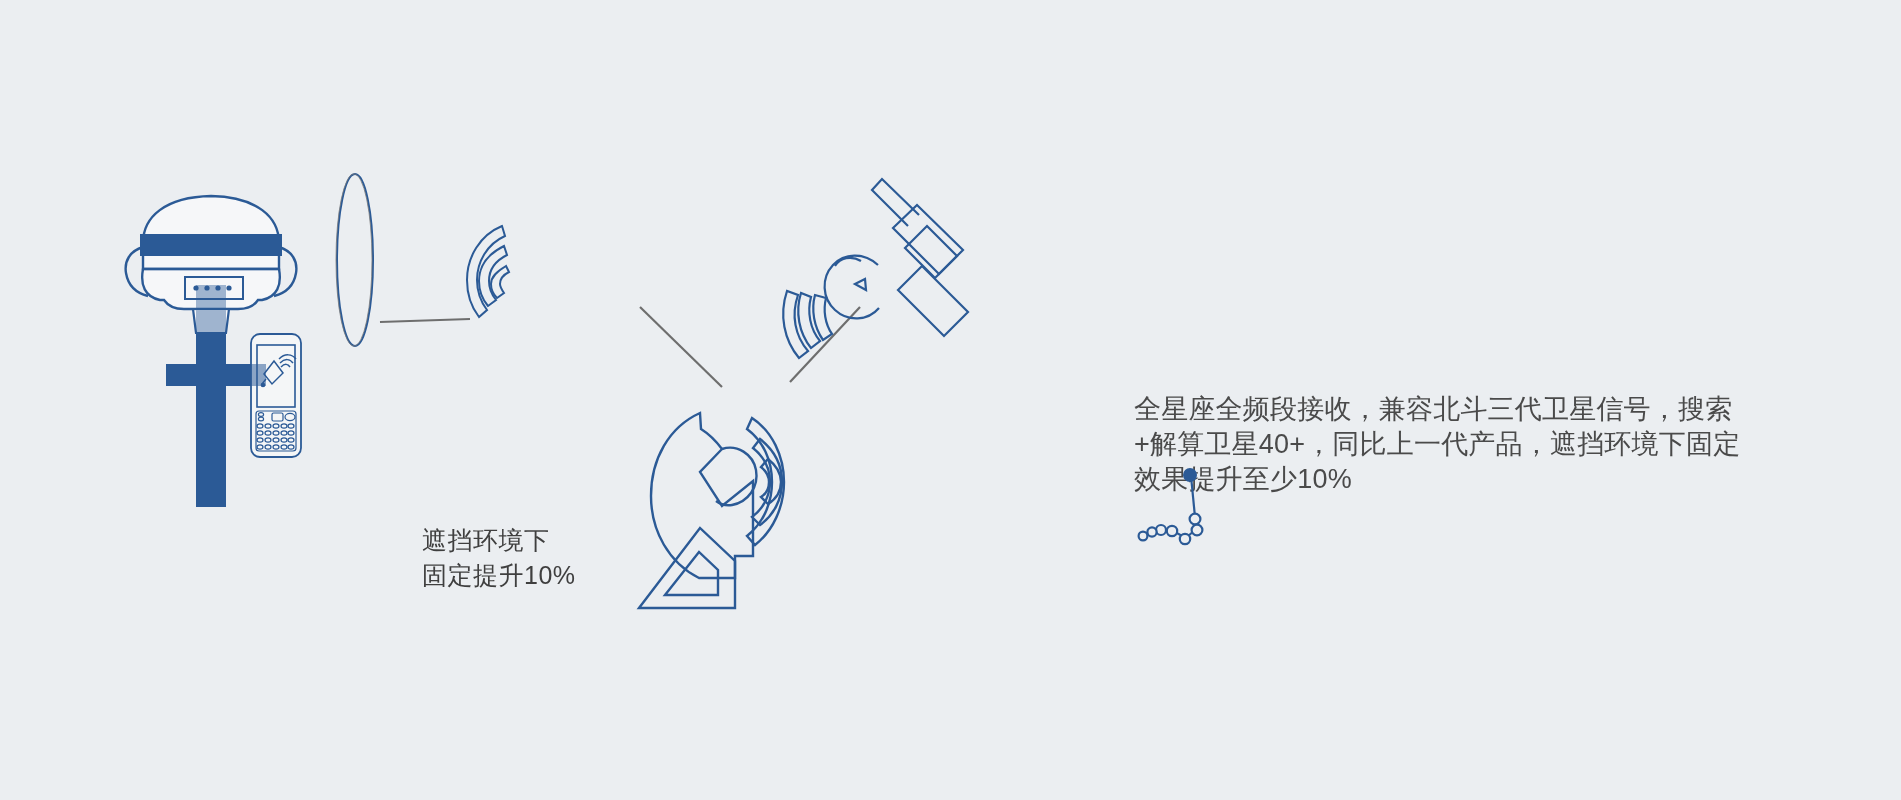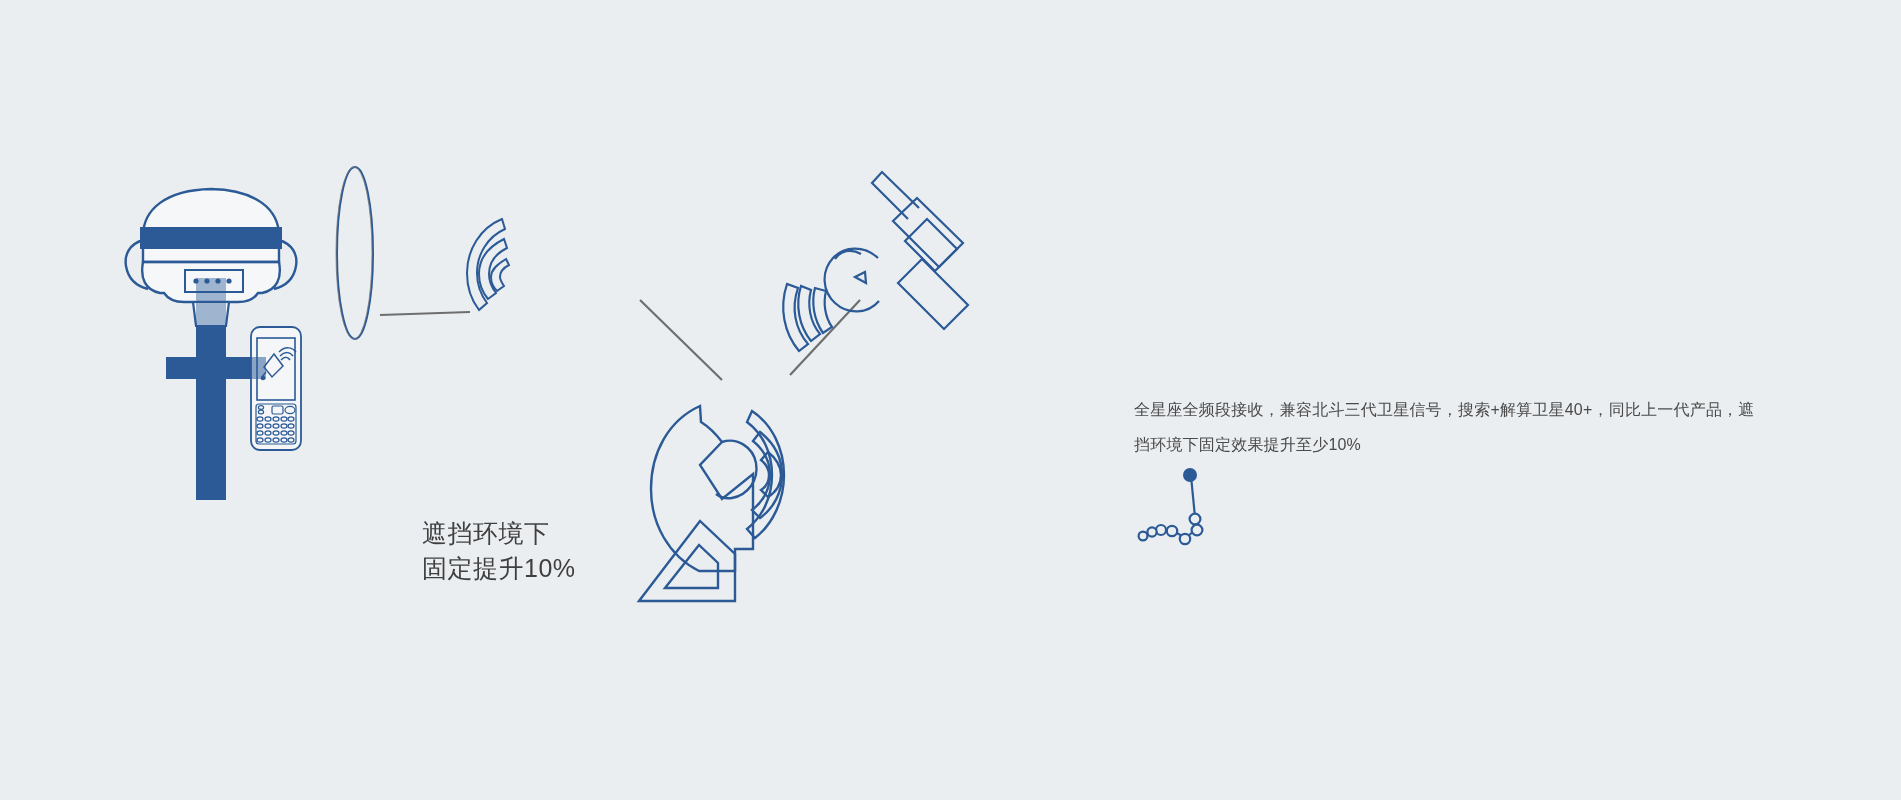--- a/index.html
+++ b/index.html
@@ -18,21 +18,21 @@
     position: relative;
     width: 1901px;
     height: 800px;
     background: #ebeef1;
   }
 
   
   .illustration {
     position: absolute;
     left: 0px;
-    top: 0px;
+    top: 7px;
     width: 1100px;
     height: 596px;
   }
   .illustration svg {
     display: block;
   }
 
   .caption {
     position: absolute;
     left: 422px;
@@ -65,21 +65,21 @@
     white-space: nowrap;
   }
   .headline .accent {
     color: #2b5a96;
   }
   .body-text {
     position: absolute;
     top: 392px;
     left: 1px;
     width: 625px;
-    font-size: 16px;
+    font-size: 27px;
     line-height: 35px;
     color: #4a4a4a;
     letter-spacing: 0.2px;
   }
   .node-graphic {
     position: absolute;
     top: 465px;
     left: 0px;
     width: 130px;
     height: 100px;

